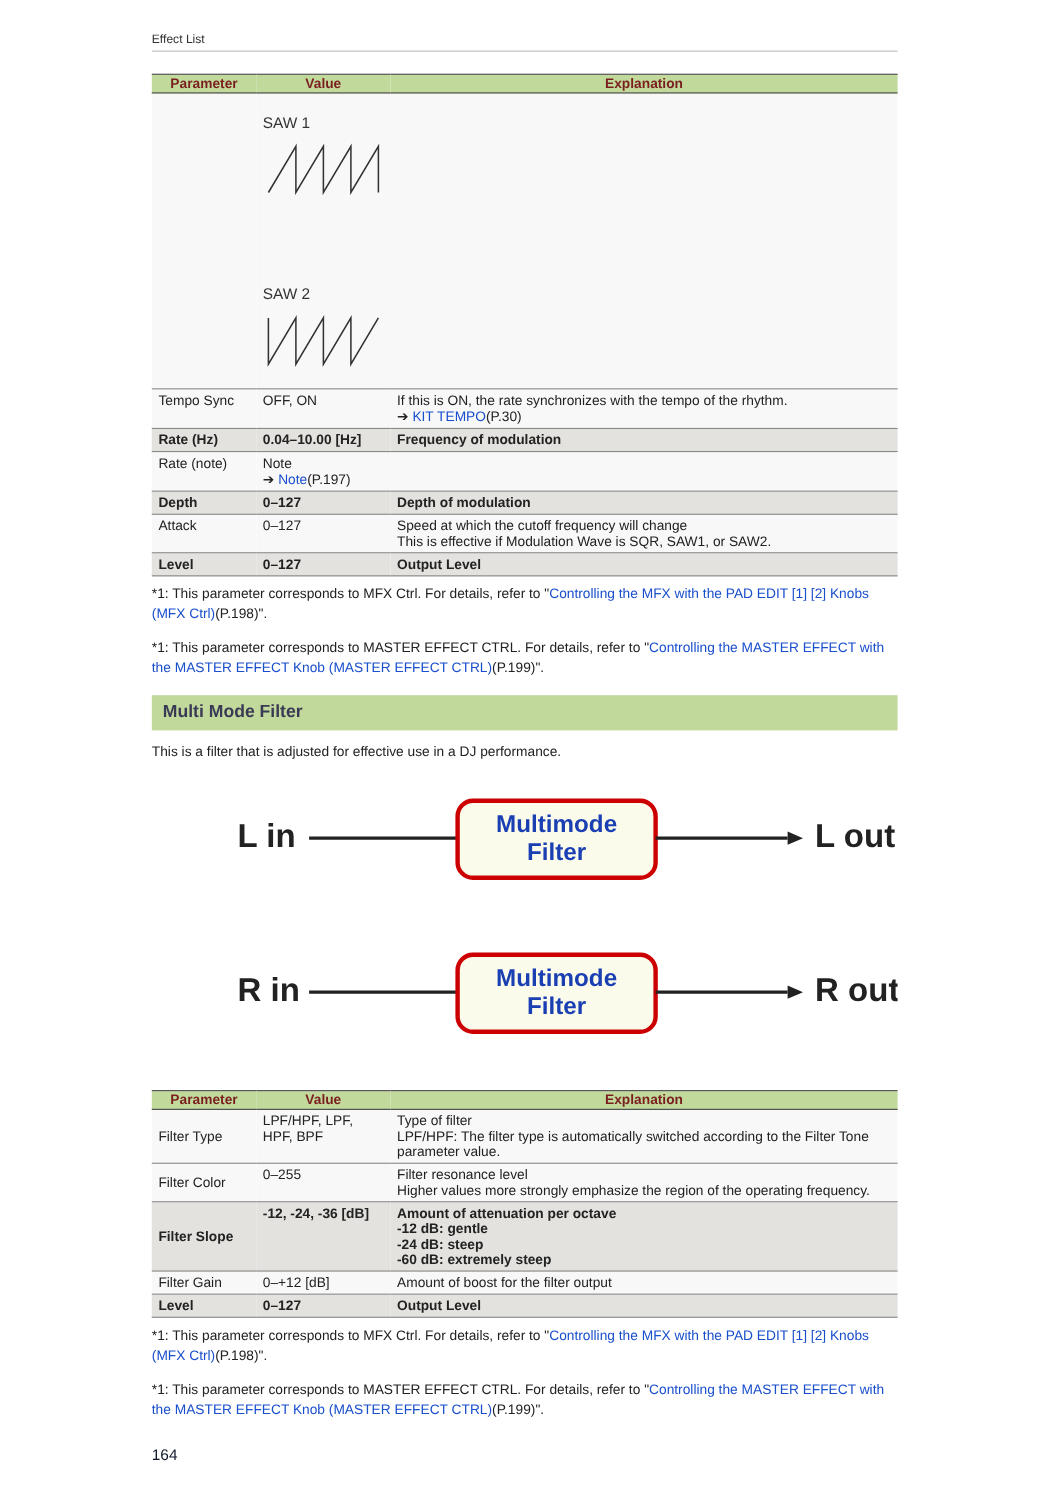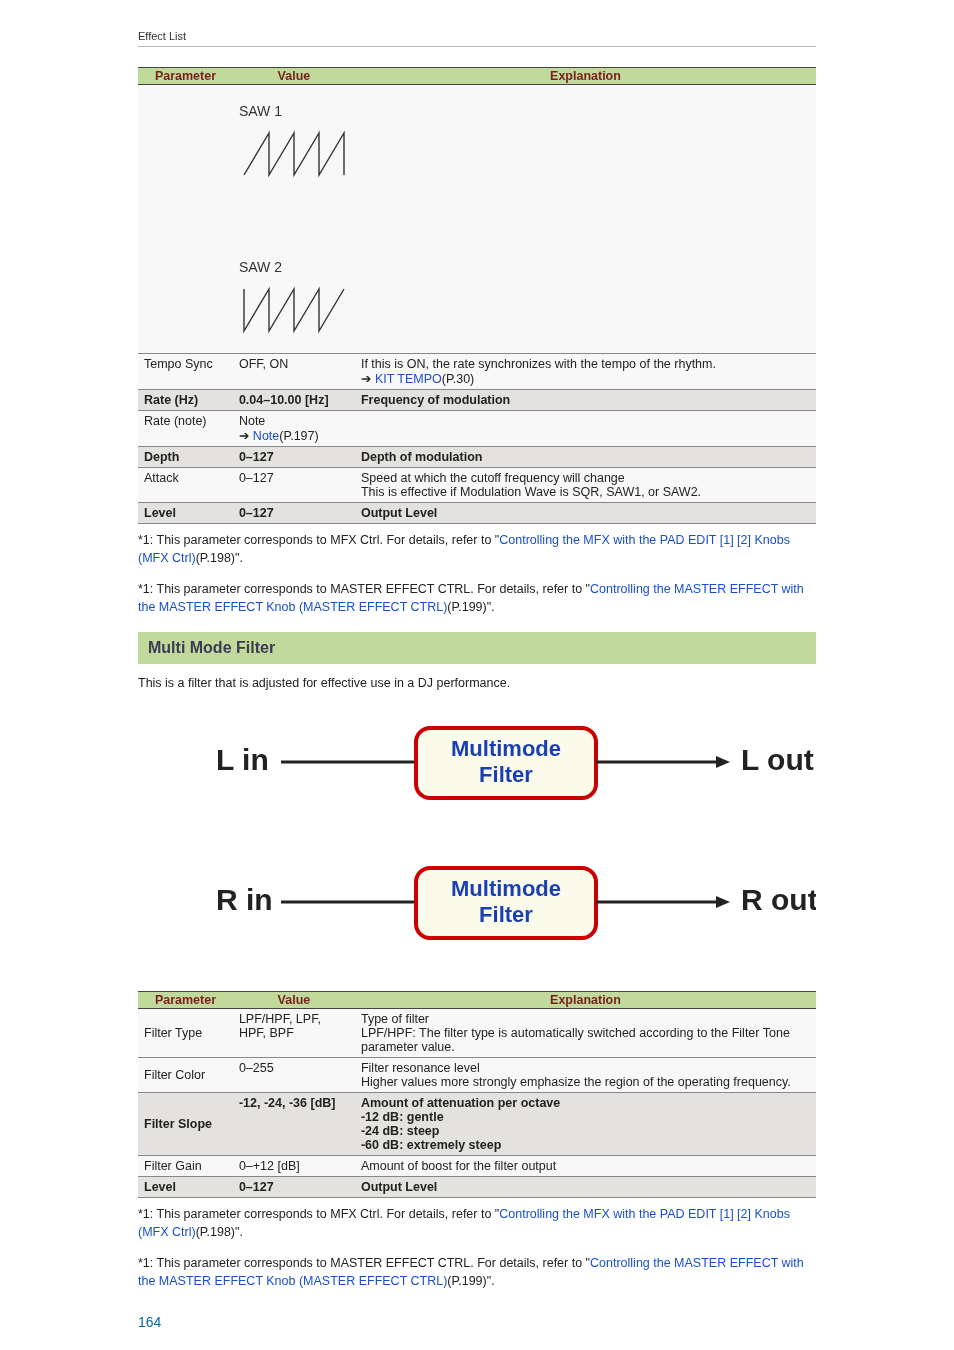--- a/index.html
+++ b/index.html
@@ -85,21 +85,21 @@
     width: 100%;
     text-align: right;
     margin: 10px 0 28px 0;
   }
   .diagram svg { max-width: 100%; }
   .pagenum {
     position: absolute;
     bottom: 20px;
     left: 60px;
     font-size: 14px;
-    color: #0369a1;
+    color: #0f172a;
   }
 </style>
 </head>
 <body>
 
 <div class="page">
 
   <div class="breadcrumb">Effect List</div>
 
   <table class="param-table">

